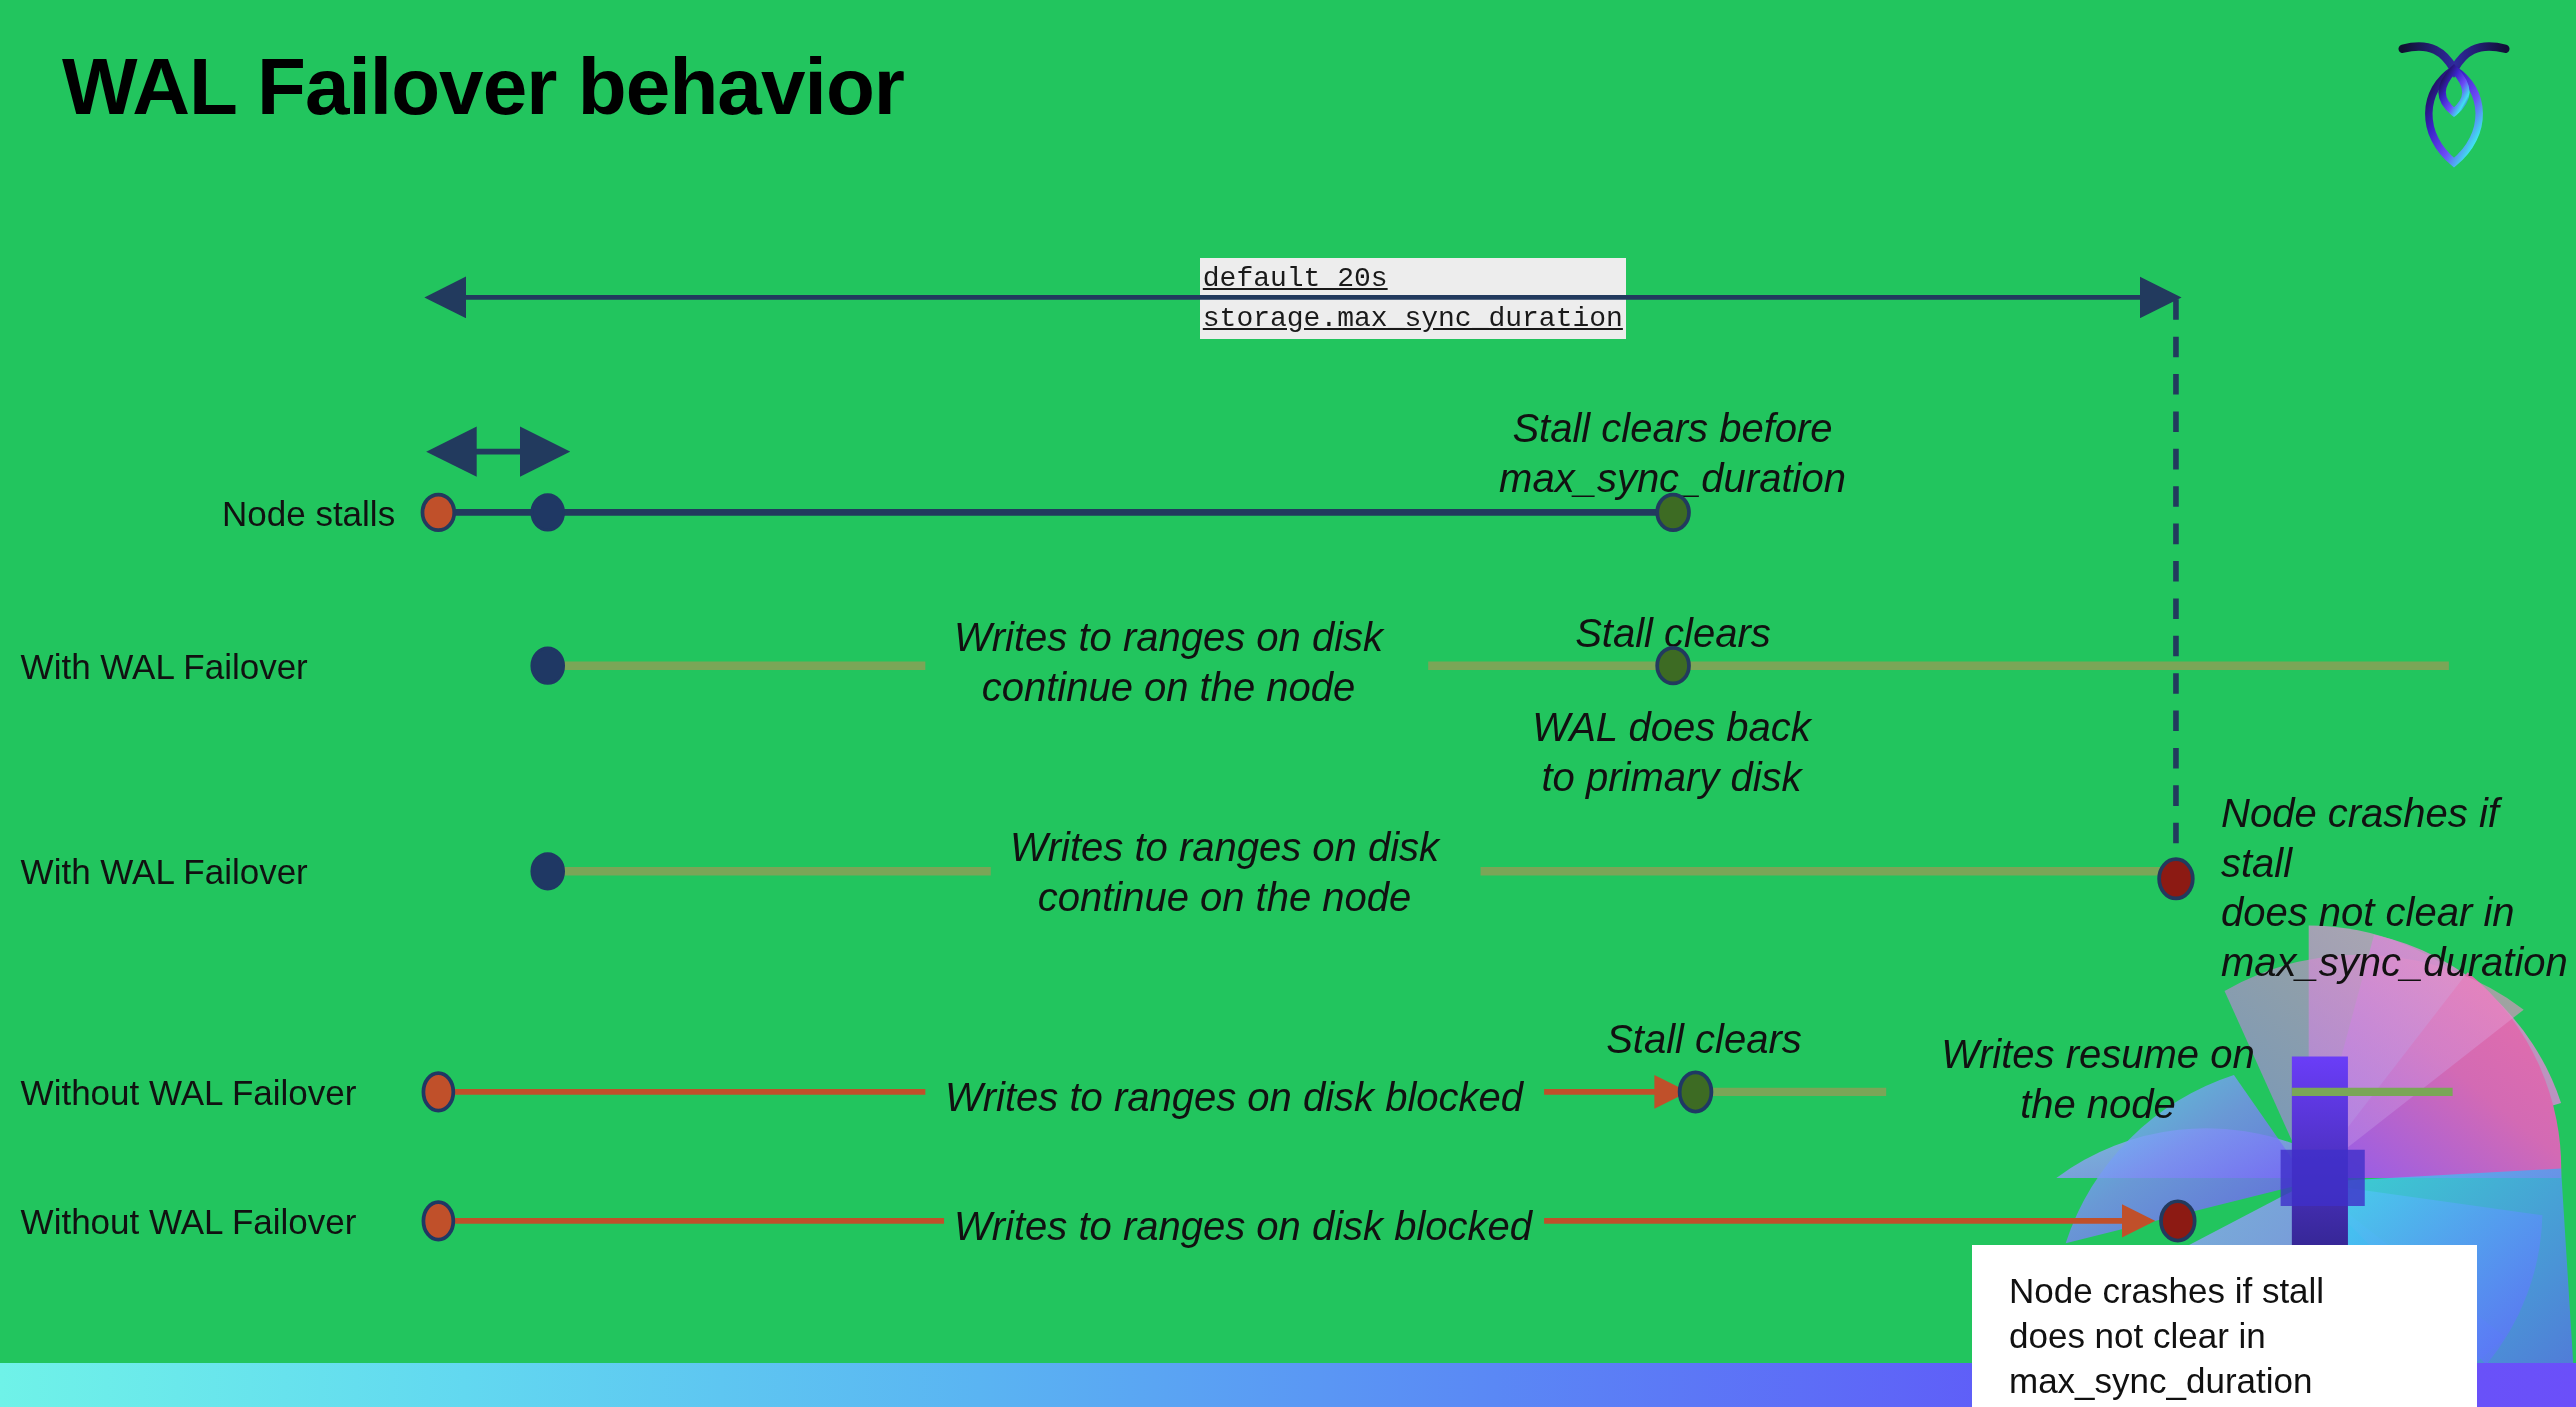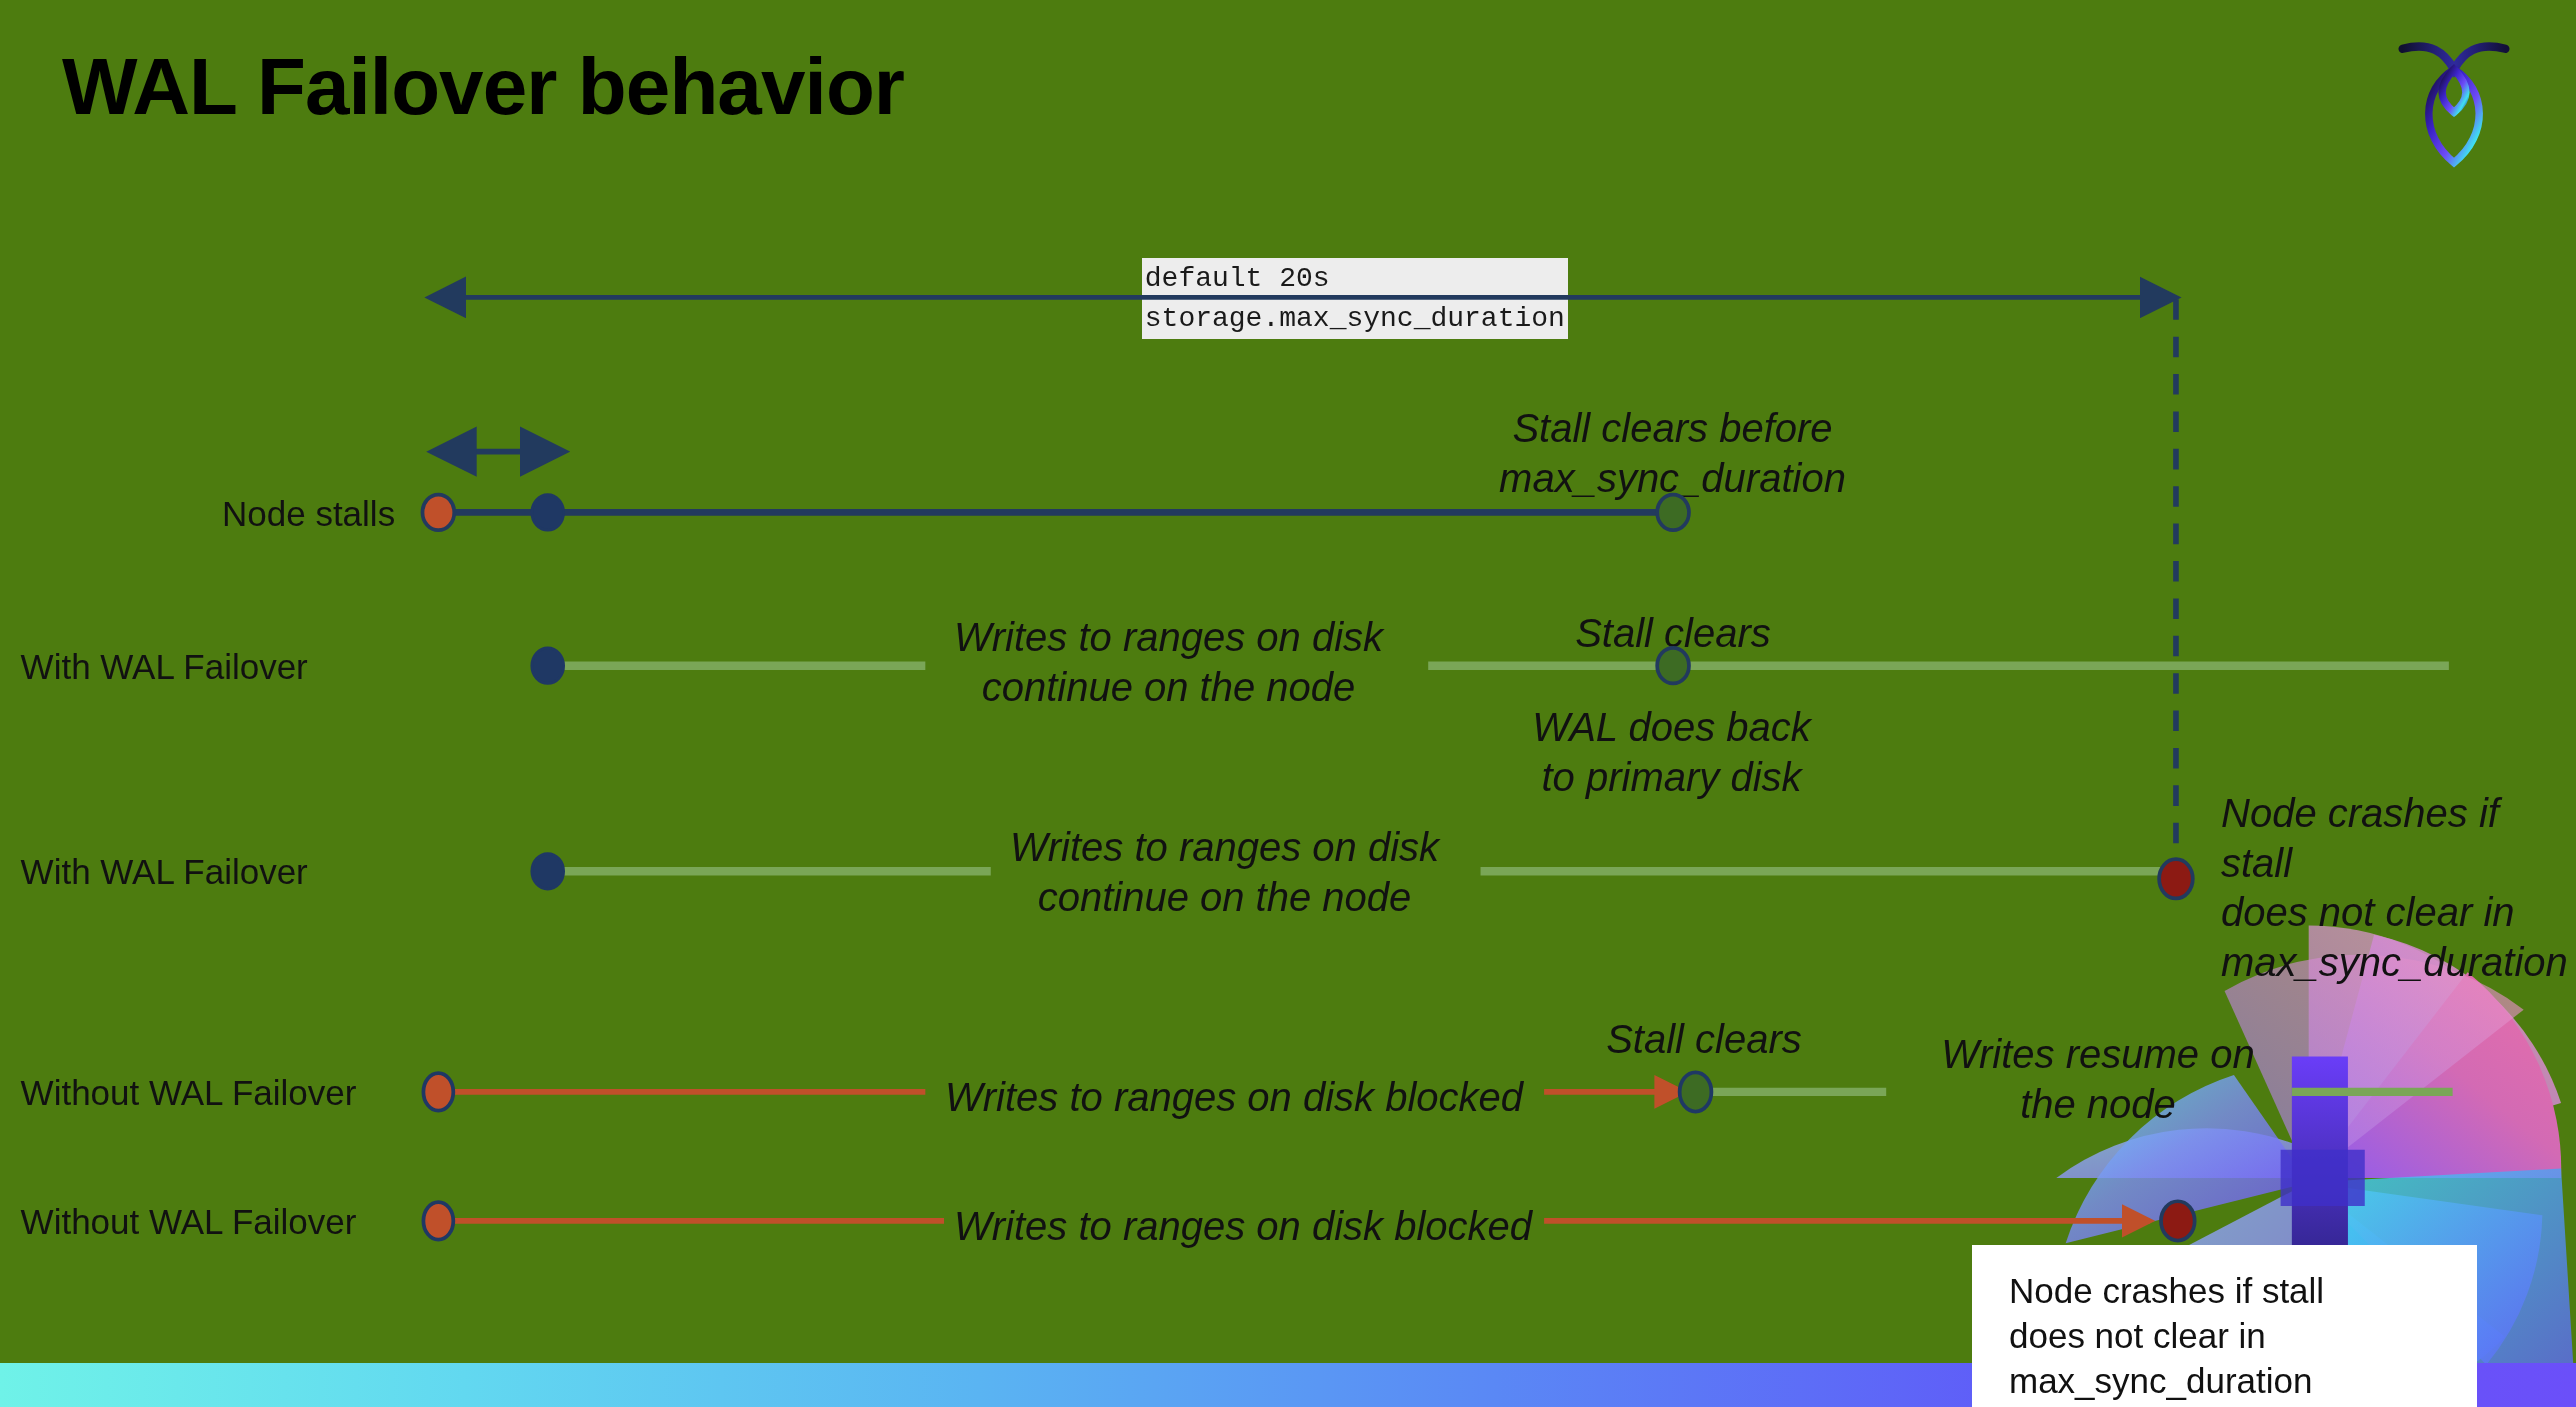--- a/index.html
+++ b/index.html
@@ -1,34 +1,34 @@
 <!DOCTYPE html>
 <html style="font-size:15px"><head>
 <meta charset="utf-8">
 <style>
   html,body{margin:0;padding:0;background:#ffffff;}
   body{width:2576px;height:1408px;overflow:hidden;position:relative;
        font-family:"Liberation Sans",sans-serif;color:#000;}
-  .slide{position:absolute;inset:0;background:#4d7c0f;overflow:hidden;}
+  .slide{position:absolute;inset:0;background:#22c55e;overflow:hidden;}
 
   
   .title{position:absolute;left:62px;top:45px;font-size:80px;font-weight:bold;
          letter-spacing:-0.9px;line-height:1.05;color:#000;}
 
   
   .logo{position:absolute;left:2393px;top:32px;width:122px;height:140px;}
 
   
   .diagram{position:absolute;left:0;top:0;width:2576px;height:1408px;}
 
   
   .code{position:absolute;font-family:"Liberation Mono",monospace;font-size:28px;
         background:#ededed;color:#1a1a1a;line-height:1.42;white-space:pre;
         padding:0.9px 2.8px;}
-  .code.c-top{left:1142px;top:258px;text-align:left;}
+  .code.c-top{left:1200px;top:258px;text-align:left;text-decoration:underline;}
   .code.c-left{left:34px;top:351px;text-align:left;}
 
   
   .lbl{position:absolute;font-size:40px;line-height:1.24;color:#111;font-style:italic;}
   .lbl.ctr{text-align:center;}
   .lbl.lt{text-align:left;}
 
   .rowlabel{position:absolute;font-size:35px;color:#111;white-space:nowrap;}
 
   

